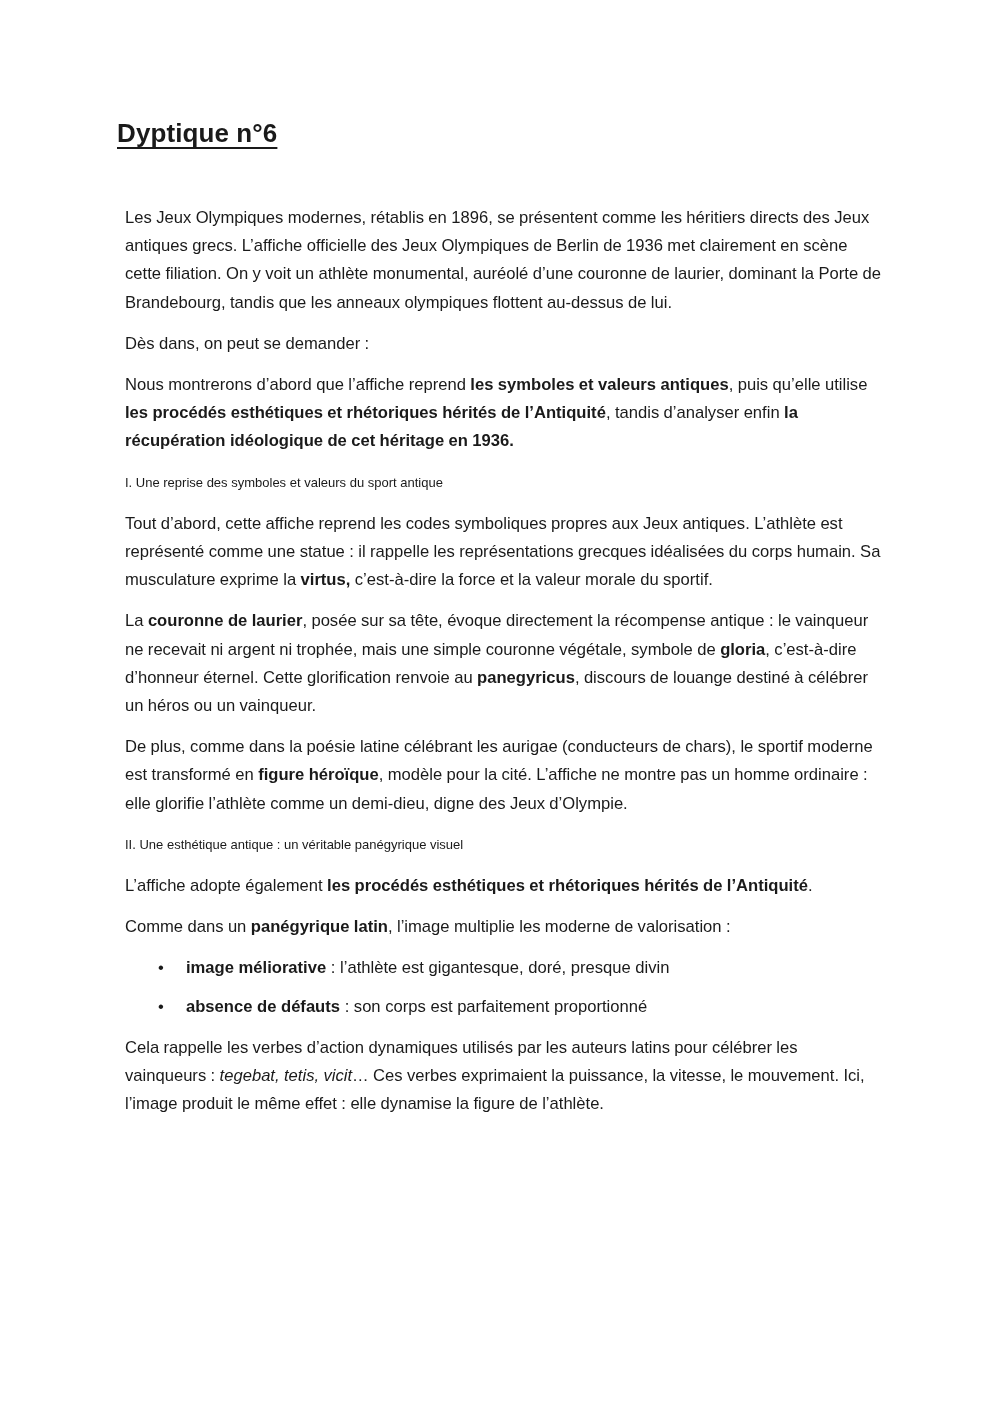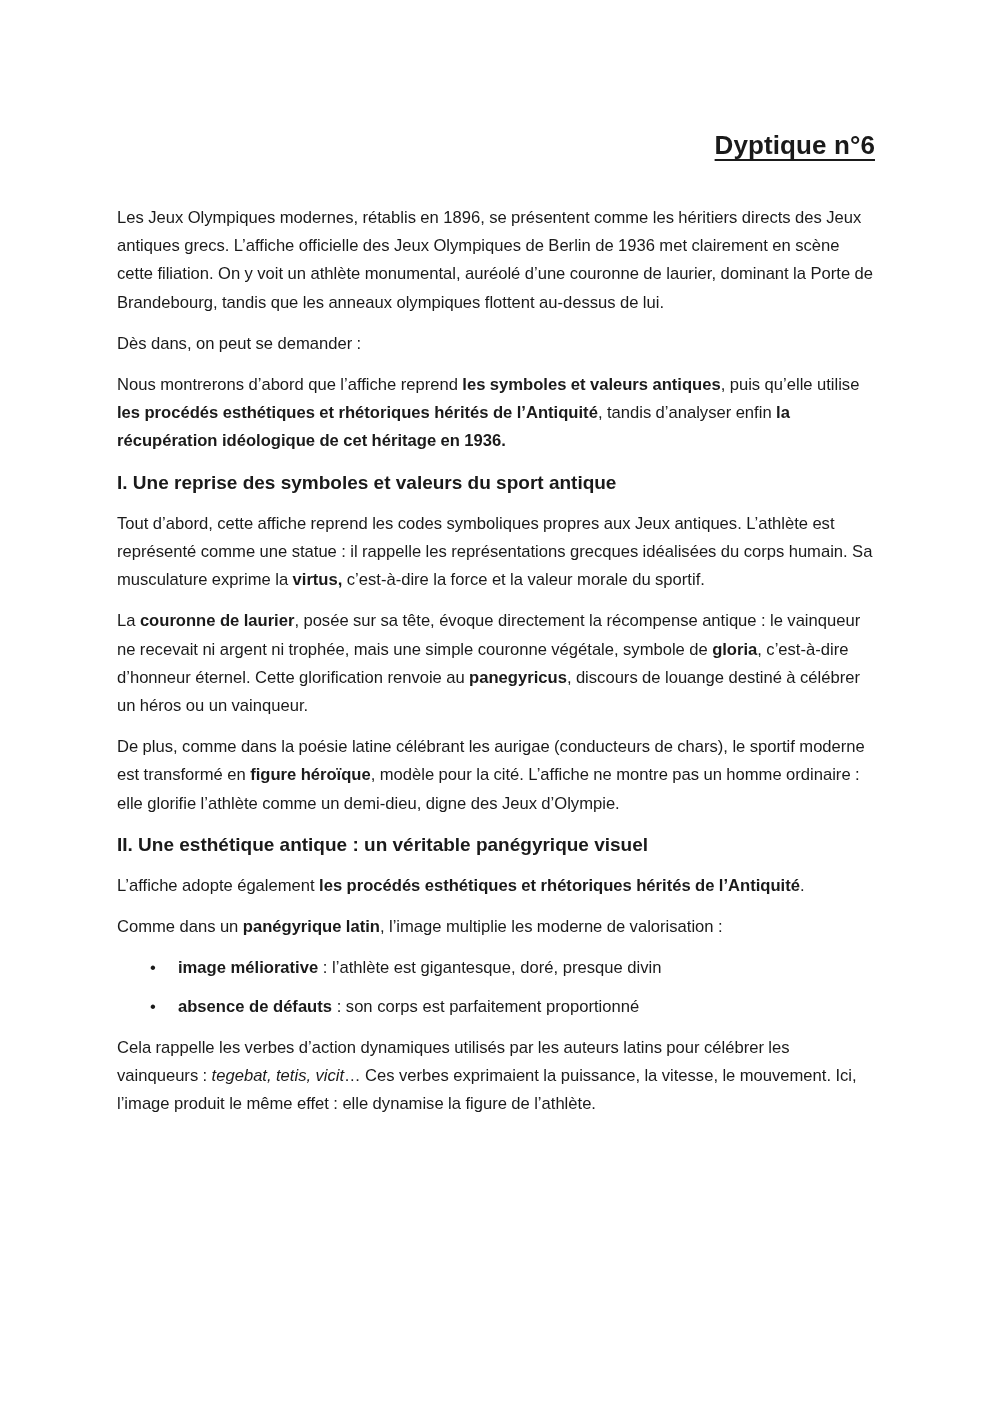--- a/index.html
+++ b/index.html
@@ -21,53 +21,53 @@
     box-sizing: border-box;
     overflow: hidden;
   }
   .content {
     position: absolute;
     left: 117px;
     top: 0;
     width: 758px;
   }
   .doc-title {
-    text-align: right;
+    text-align: left;
     font-size: 26px;
     font-weight: bold;
     letter-spacing: 0.1px;
     margin: 0;
     padding: 0;
     position: absolute;
-    top: 130px;
+    top: 118px;
     left: 0;
     width: 758px;
   }
   .doc-title .underlined {
     text-decoration: underline;
     text-underline-offset: 5px;
     text-decoration-thickness: 2px;
   }
   .body-block {
     position: absolute;
     top: 204px;
-    left: 0;
+    left: 8px;
     width: 758px;
   }
   p.para {
     font-size: 16.6px;
     line-height: 28.2px;
     margin: 0 0 13px 0;
     text-align: left;
     word-spacing: -0.2px;
   }
   h2.section {
-    font-size: 19px;
+    font-size: 13px;
     line-height: 28.2px;
-    font-weight: bold;
+    font-weight: normal;
     margin: 0 0 13px 0;
   }
   .gap-before-section {
     margin-top: 42px;
   }
   ul.bullets {
     list-style: none;
     margin: 0 0 13px 0;
     padding: 0;
   }

